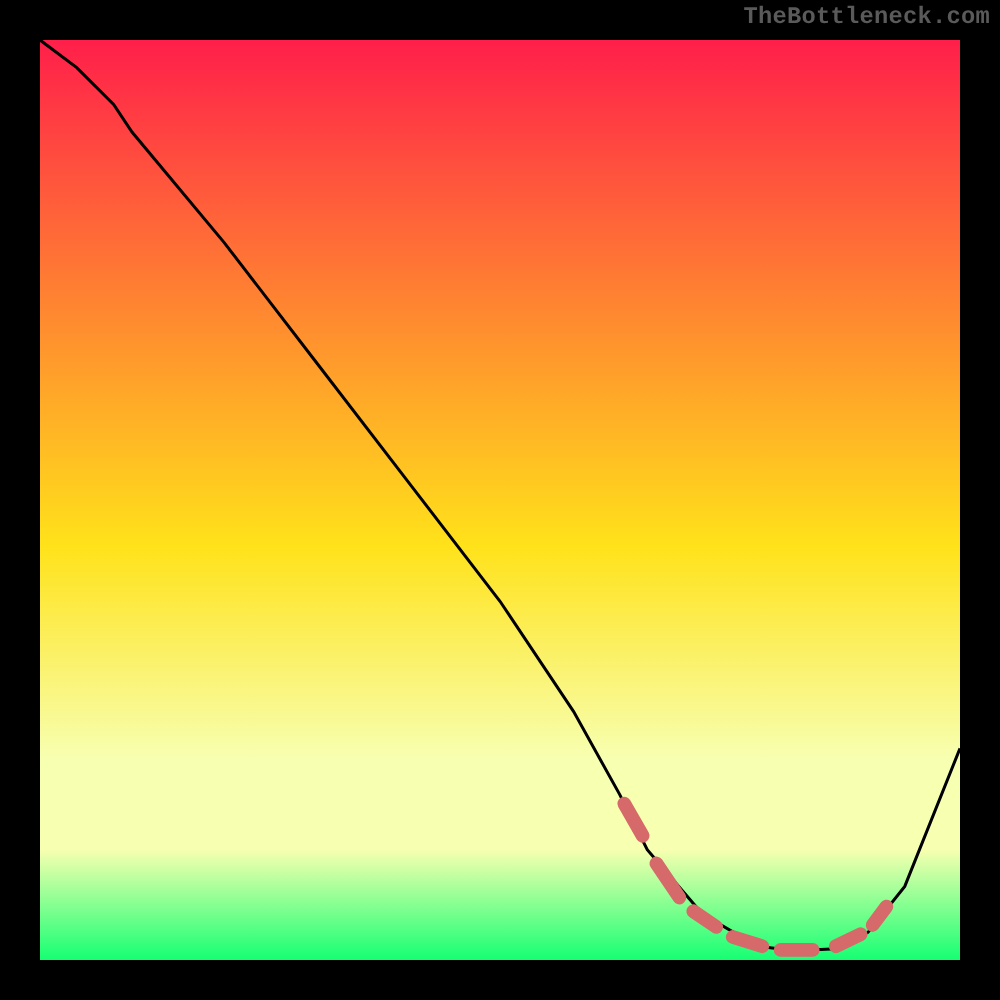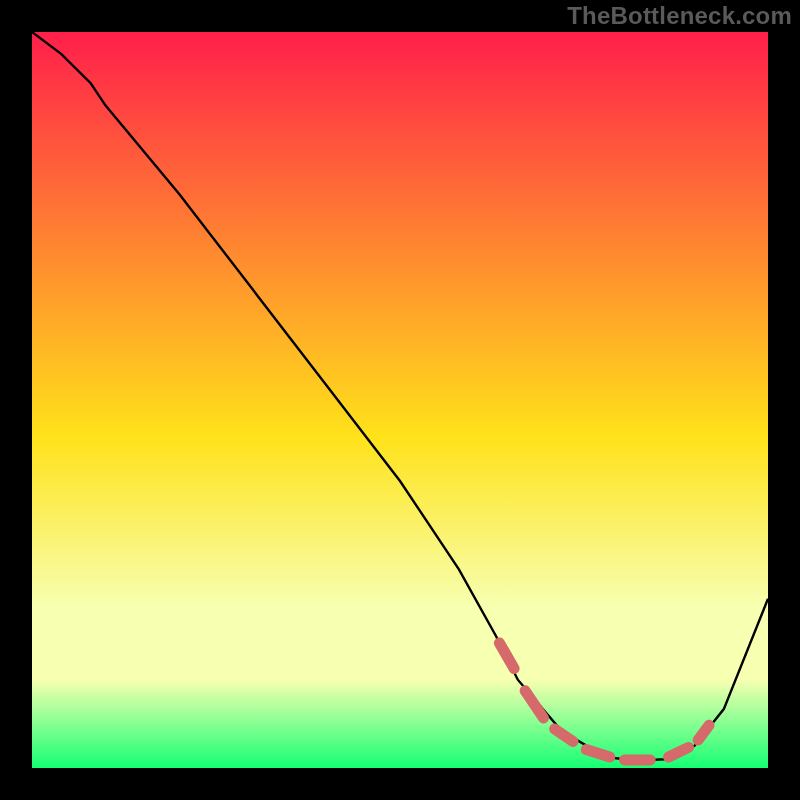--- a/index.html
+++ b/index.html
@@ -23,22 +23,22 @@
     left: 32px;
     top: 32px;
     width: 736px;
     height: 736px;
     overflow: hidden;
   }
   .watermark {
     position: absolute;
     top: 2px;
     right: 8px;
-    font-family: Liberation Sans, sans-serif;
-    font-size: 24px;
+    font-family: Liberation Mono, monospace;
+    font-size: 19px;
     font-weight: 600;
     color: #5a5a5a;
     letter-spacing: 0.2px;
     user-select: none;
   }
   svg { display: block; }
 </style>
 </head>
 <body>
 

